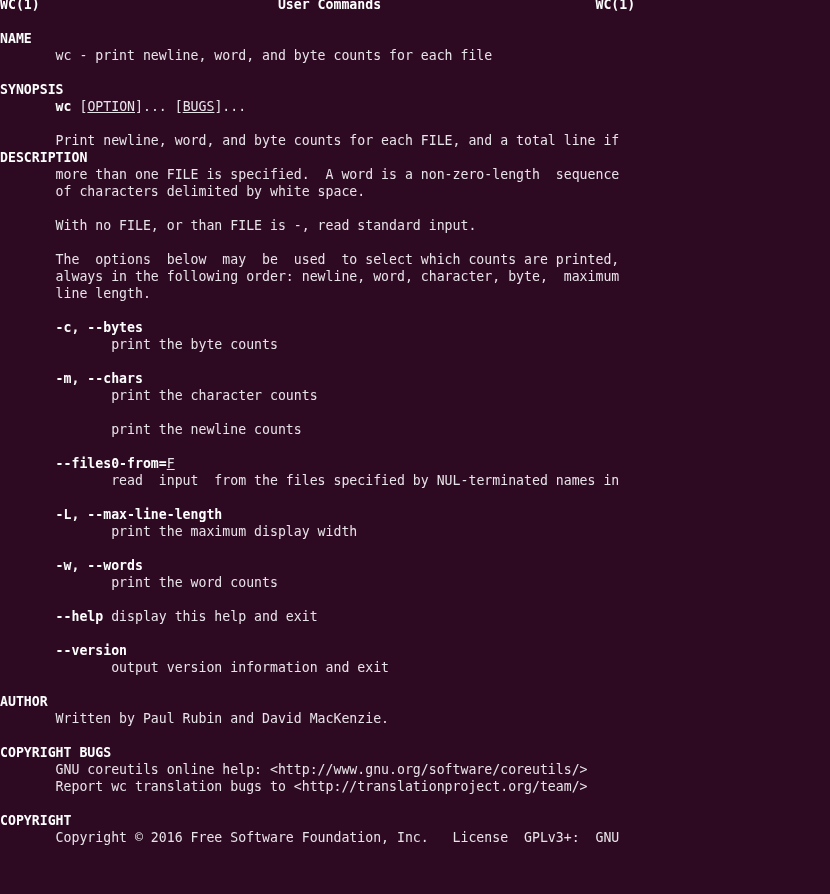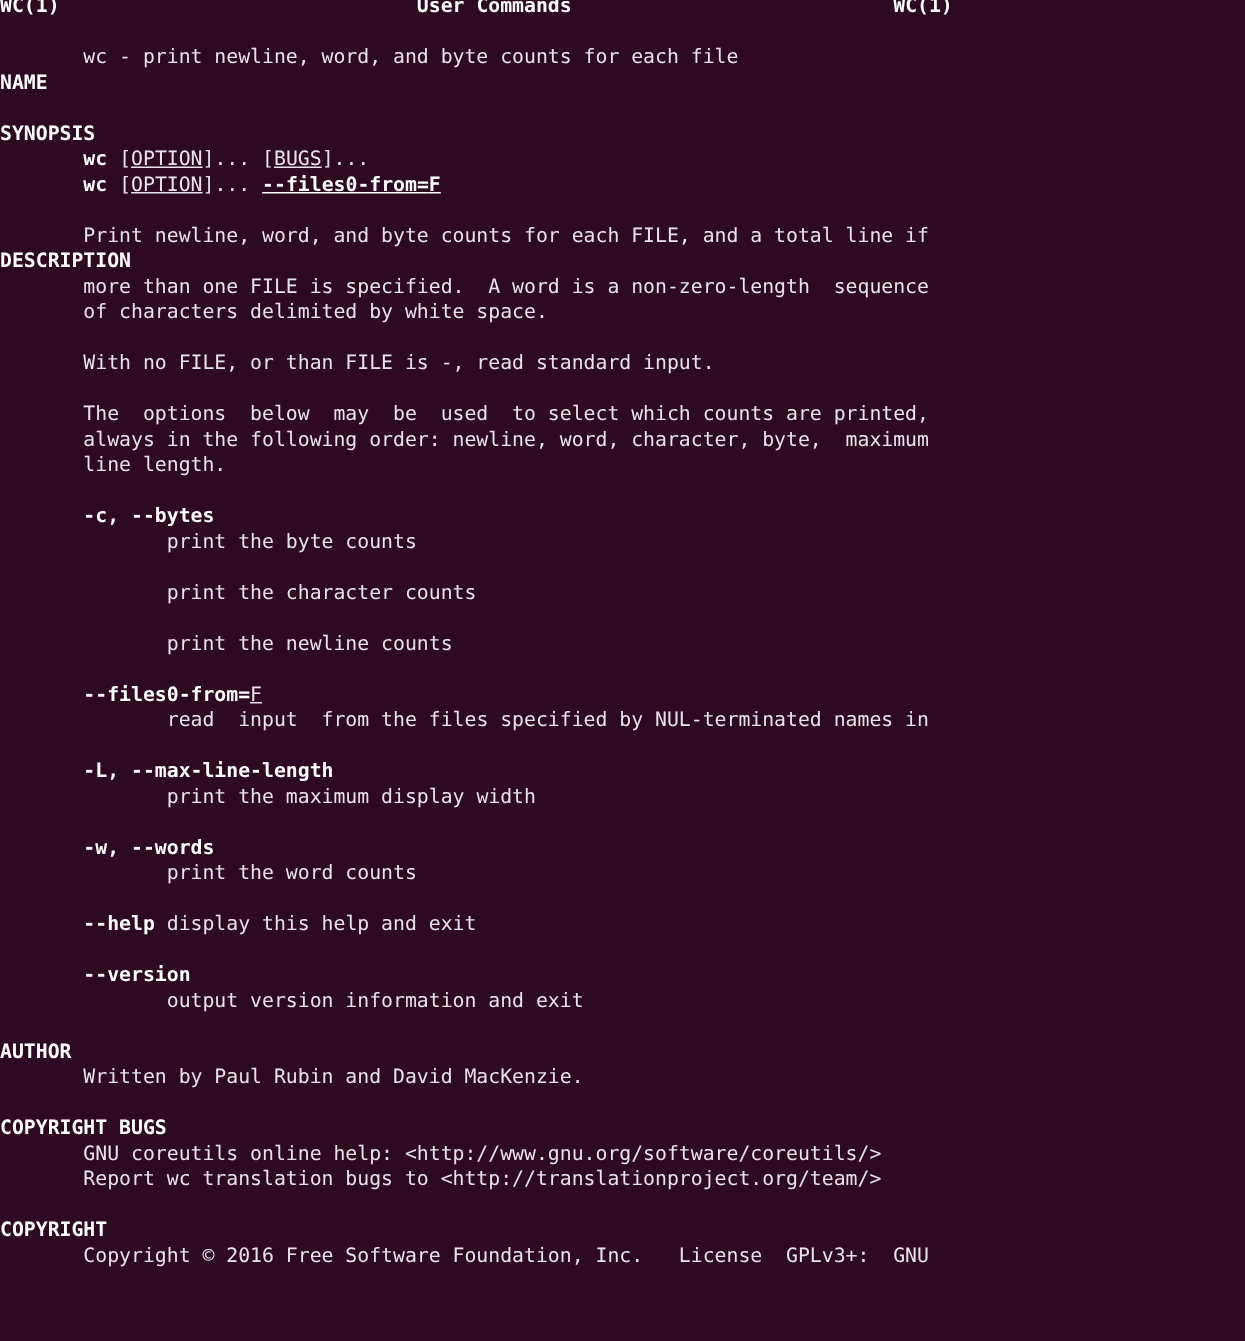--- a/index.html
+++ b/index.html
@@ -61,28 +61,27 @@
 </head>
 <body>
 
 <div id="terminal">
   <div id="screen">
 
     <div class="line"><span class="b">WC(1)</span><span>                              </span><span class="b">User Commands</span><span>                           </span><span class="b">WC(1)</span></div>
 
     <div class="blank"></div>
 
+    <div class="line"><span class="b">NAME</span></div>
     <div class="line"><span>       </span><span>wc - print newline, word, and byte counts for each file</span></div>
-    <div class="line"><span class="b">NAME</span></div>
 
     <div class="blank"></div>
 
     <div class="line"><span class="b">SYNOPSIS</span></div>
     <div class="line"><span>       </span><span class="b">wc</span><span> </span><span>[</span><span class="u">OPTION</span><span>]... [</span><span class="u">BUGS</span><span>]...</span></div>
-    <div class="line"><span>       </span><span class="b">wc</span><span> </span><span>[</span><span class="u">OPTION</span><span>]...</span><span> </span><span class="bu">--files0-from=</span><span class="bu">F</span></div>
 
     <div class="blank"></div>
 
     <div class="line"><span>       </span><span>Print newline, word, and byte counts for each FILE, and a total line if</span></div>
     <div class="line"><span class="b">DESCRIPTION</span></div>
     <div class="line"><span>       </span><span>more than one FILE is specified.  A word is a non-zero-length  sequence</span></div>
     <div class="line"><span>       </span><span>of characters delimited by white space.</span></div>
 
     <div class="blank"></div>
 
@@ -94,20 +93,21 @@
     <div class="line"><span>       </span><span>always in the following order: newline, word, character, byte,  maximum</span></div>
     <div class="line"><span>       </span><span>line length.</span></div>
 
     <div class="blank"></div>
 
     <div class="line"><span>       </span><span class="b">-c, --bytes</span></div>
     <div class="line"><span>              </span><span>print the byte counts</span></div>
 
     <div class="blank"></div>
 
+    <div class="line"><span>       </span><span class="b">-m, --chars</span></div>
     <div class="line"><span>              </span><span>print the character counts</span></div>
 
     <div class="blank"></div>
 
     <div class="line"><span>              </span><span>print the newline counts</span></div>
 
     <div class="blank"></div>
 
     <div class="line"><span>       </span><span class="b">--files0-from=</span><span class="u">F</span></div>
     <div class="line"><span>              </span><span>read  input  from the files specified by NUL-terminated names in</span></div>

